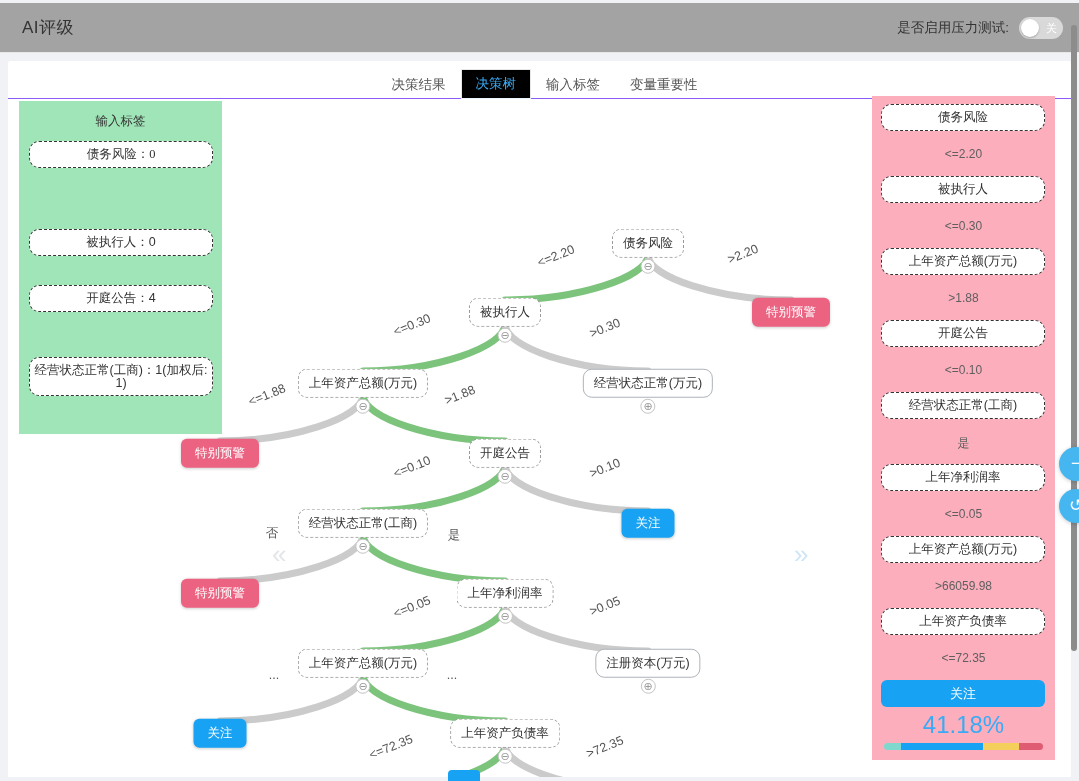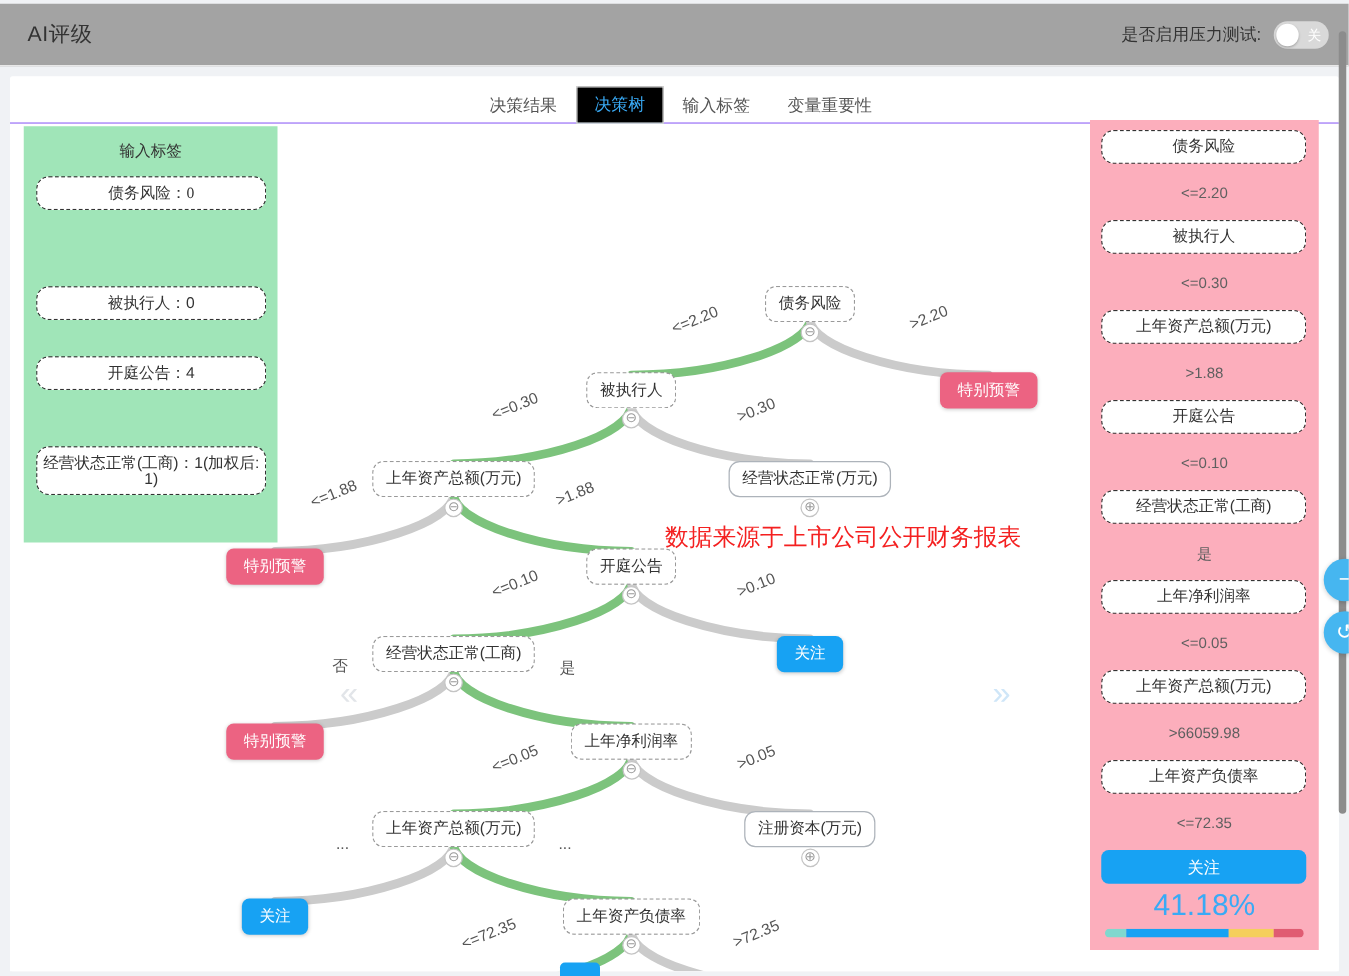--- a/index.html
+++ b/index.html
@@ -282,21 +282,20 @@
           <div class="edge-label flat" style="left: 264px; top: 434px;">否</div>
           <div class="edge-label flat" style="left: 446px; top: 436px;">是</div>
           <div class="edge-label" style="left: 404px; top: 508px; transform: translate(-50%, -50%) rotate(-22deg);">&lt;=0.05</div>
           <div class="edge-label" style="left: 597px; top: 507px; transform: translate(-50%, -50%) rotate(-22deg);">&gt;0.05</div>
           <div class="edge-label flat" style="left: 266px; top: 576px;">...</div>
           <div class="edge-label flat" style="left: 444px; top: 576px;">...</div>
           <div class="edge-label" style="left: 383px; top: 648px; transform: translate(-50%, -50%) rotate(-22deg);">&lt;=72.35</div>
           <div class="edge-label" style="left: 597px; top: 648px; transform: translate(-50%, -50%) rotate(-22deg);">&gt;72.35</div>
         </div>
 
-      <div class="annotation" style="left:524px; top:318px;">数据来源于上市公司公开财务报表</div>
 
       <div class="chev left" style="left:264px; top:440px;">«</div>
       <div class="chev right" style="left:786px; top:440px;">»</div>
     </div>
   </div>
 
   <div class="input-panel">
     <div class="input-panel-title">输入标签</div>
     <div id="input-chips">
         <div class="input-chip" style="top: 40px; font-family: Liberation Serif, serif;">债务风险：0</div>

